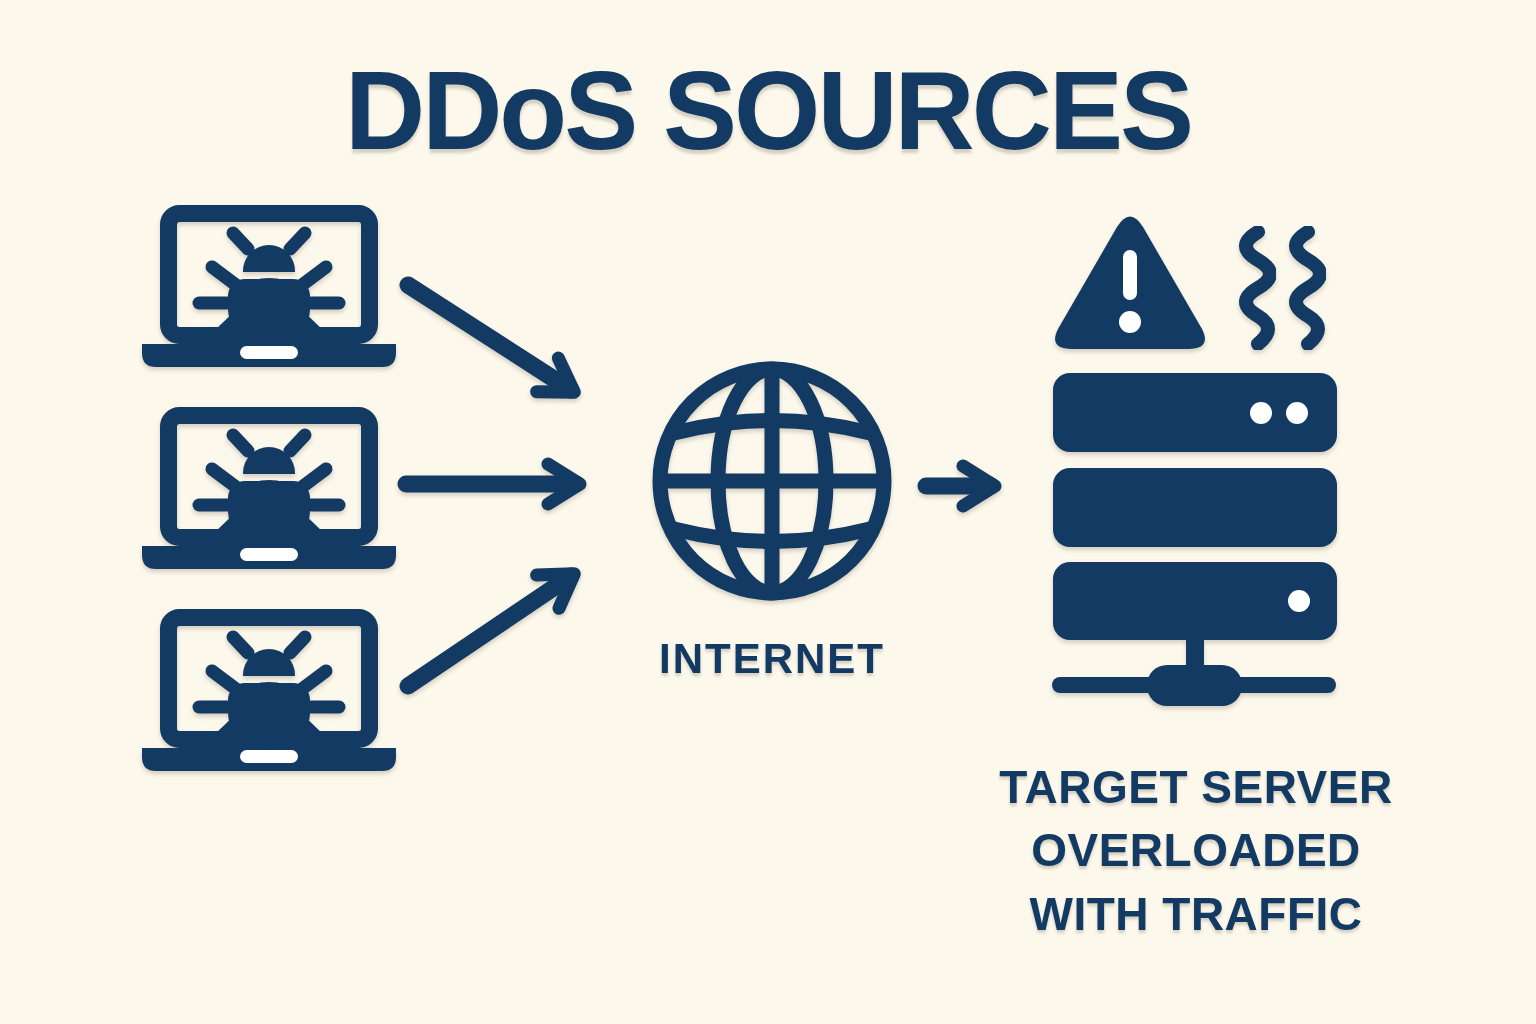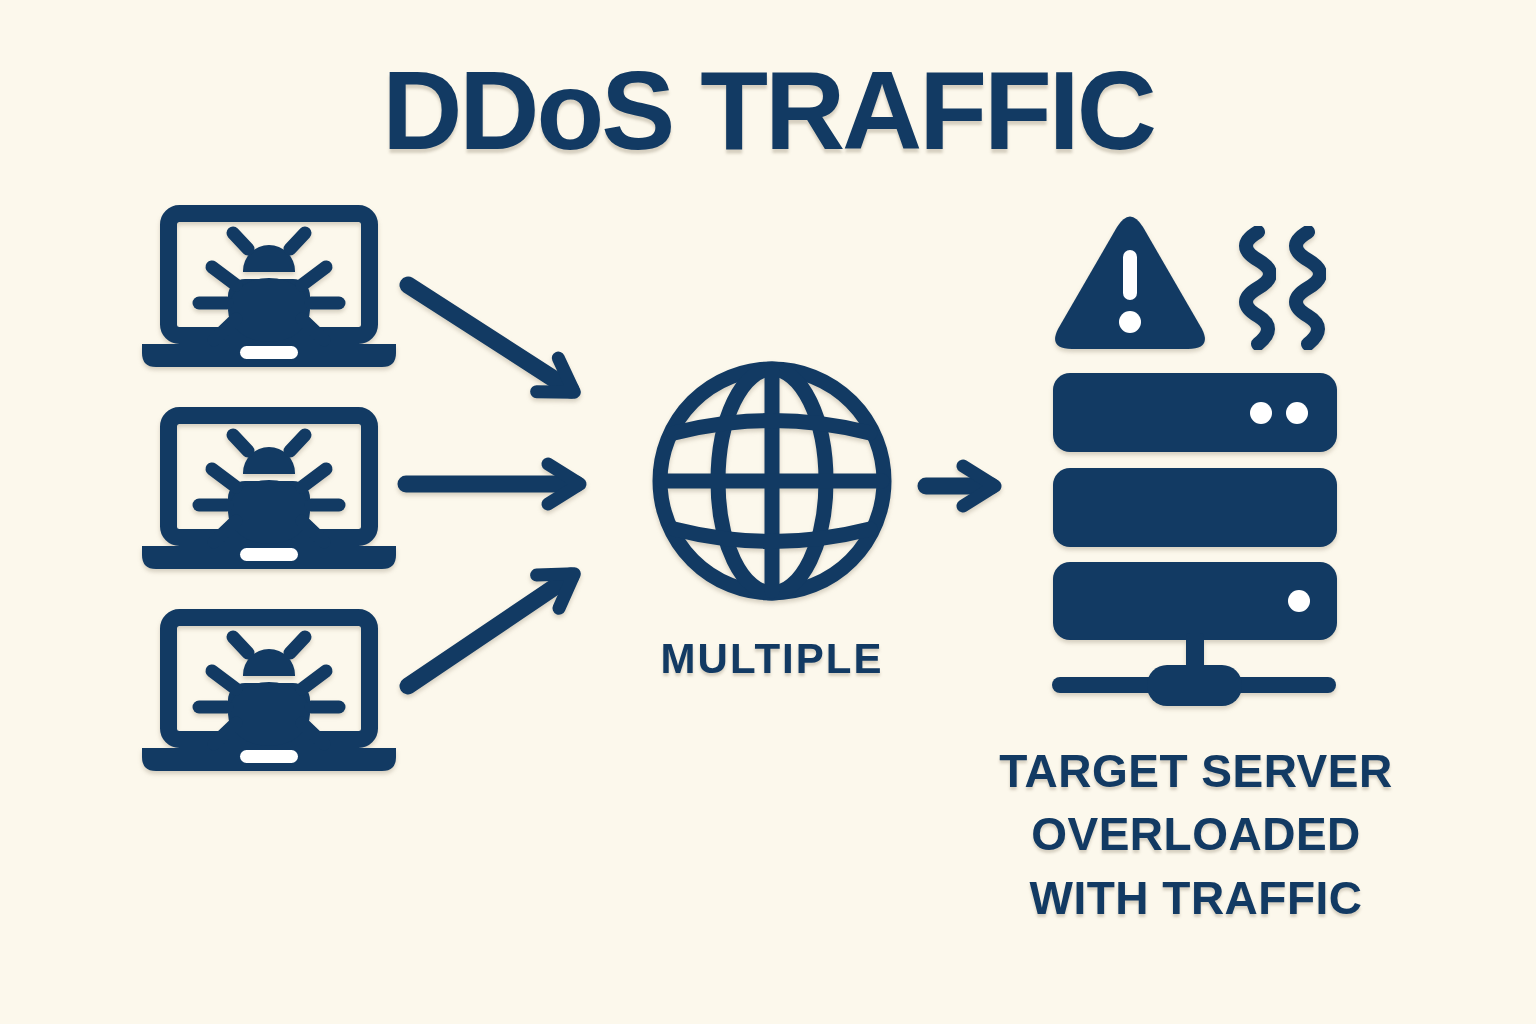--- a/index.html
+++ b/index.html
@@ -27,21 +27,21 @@
     text-align:center;
     color:#123A63;
     font-weight:700;
     font-size:111px;
     letter-spacing:-3px;
     line-height:1.1;
     text-shadow:0 4px 3px rgba(125,112,88,0.30);
   }
   .sources-label{top:796px;left:60px;width:424px;font-size:46px;letter-spacing:0.5px;}
   .internet-label{top:630px;left:612px;width:320px;font-size:42px;letter-spacing:2px;}
-  .target-label{top:740px;left:966px;width:460px;font-size:46px;letter-spacing:0.5px;}
+  .target-label{top:756px;left:966px;width:460px;font-size:46px;letter-spacing:0.5px;}
 </style>
 </head>
 <body>
 
 <div class="canvas">
 
   <svg class="diagram-svg ink-shadow" width="1536" height="1024" viewBox="0 0 1536 1024">
     <defs>
       <marker id="arrowhead" viewBox="0 0 64 64" refX="44" refY="32" markerWidth="64" markerHeight="64" markerUnits="userSpaceOnUse" orient="auto">
         <path d="M16,12 L48,32 L16,52" fill="none" stroke="#123A63" stroke-width="13" stroke-linecap="round" stroke-linejoin="round"></path>
@@ -112,22 +112,22 @@
 
     <use href="#globe" x="652" y="361" width="240" height="240"></use>
 
     <use href="#warning-triangle" x="1050" y="210" width="160" height="144"></use>
     <use href="#squiggle" x="1228" y="226" width="48" height="124"></use>
     <use href="#squiggle" x="1278" y="226" width="48" height="124"></use>
 
     <use href="#server-rack" x="1052" y="373" width="286" height="334"></use>
   </svg>
 
-  <div class="title">DDoS TRAFFIC</div>
+  <div class="title">DDoS SOURCES</div>
 
 
-  <div class="label internet-label">MULTIPLE</div>
+  <div class="label internet-label">INTERNET</div>
 
   <div class="label target-label">TARGET SERVER
 OVERLOADED
 WITH TRAFFIC</div>
 
 </div>
 
 </body></html>

